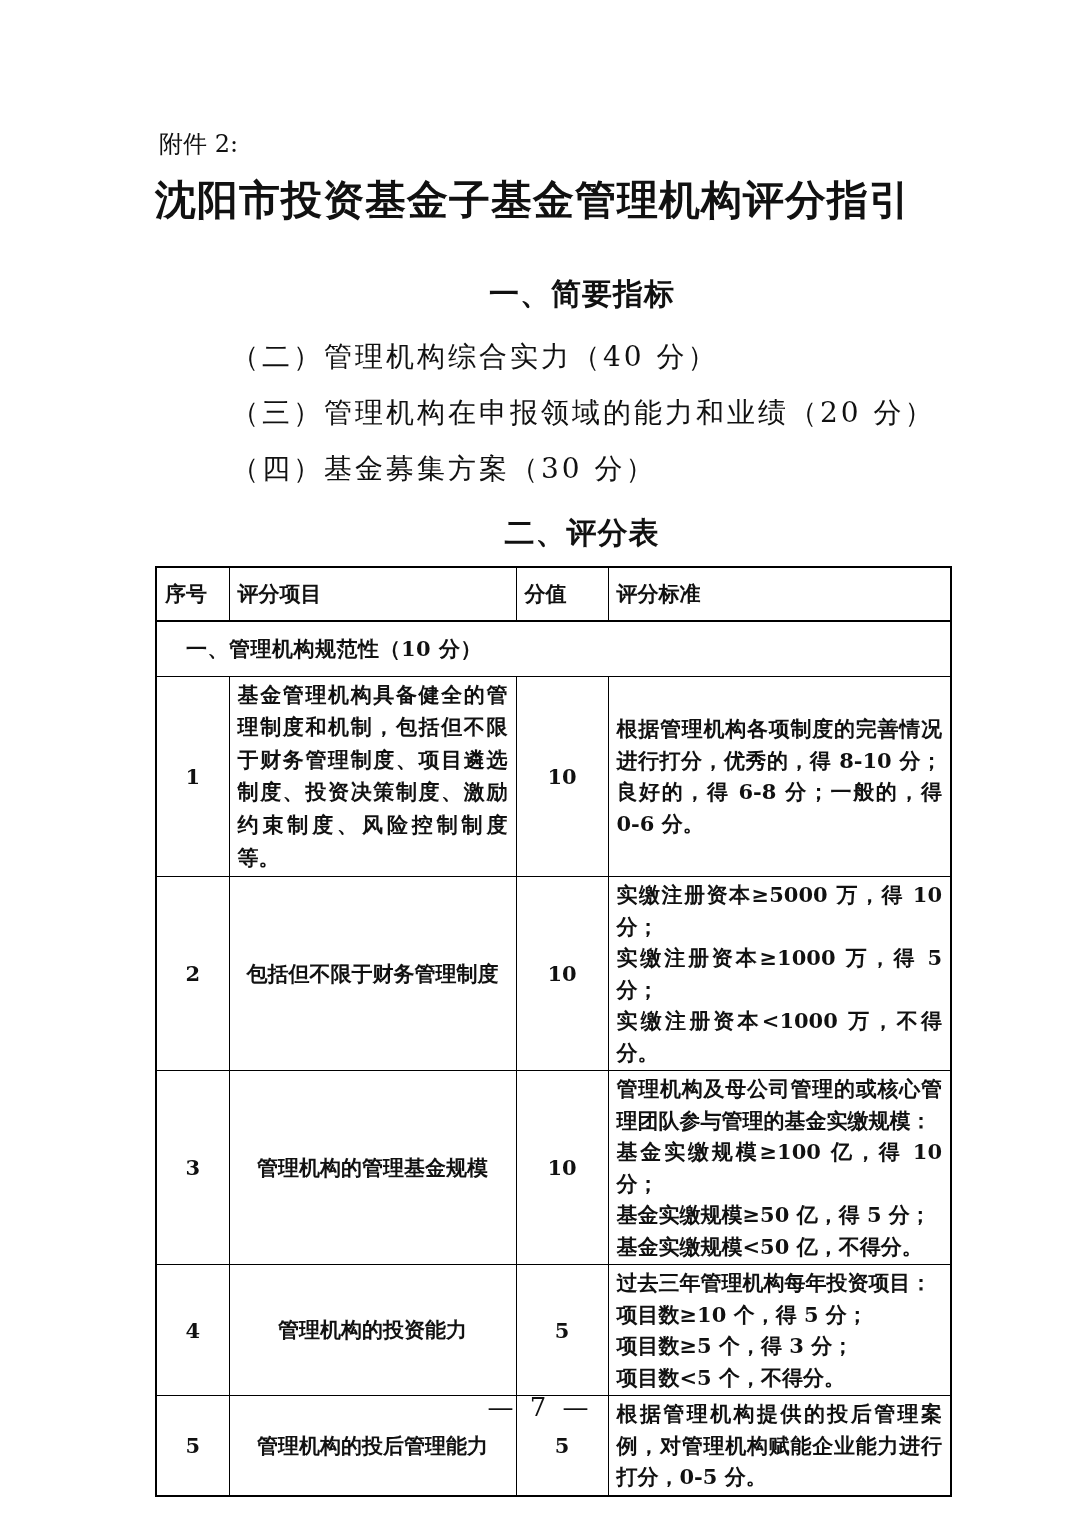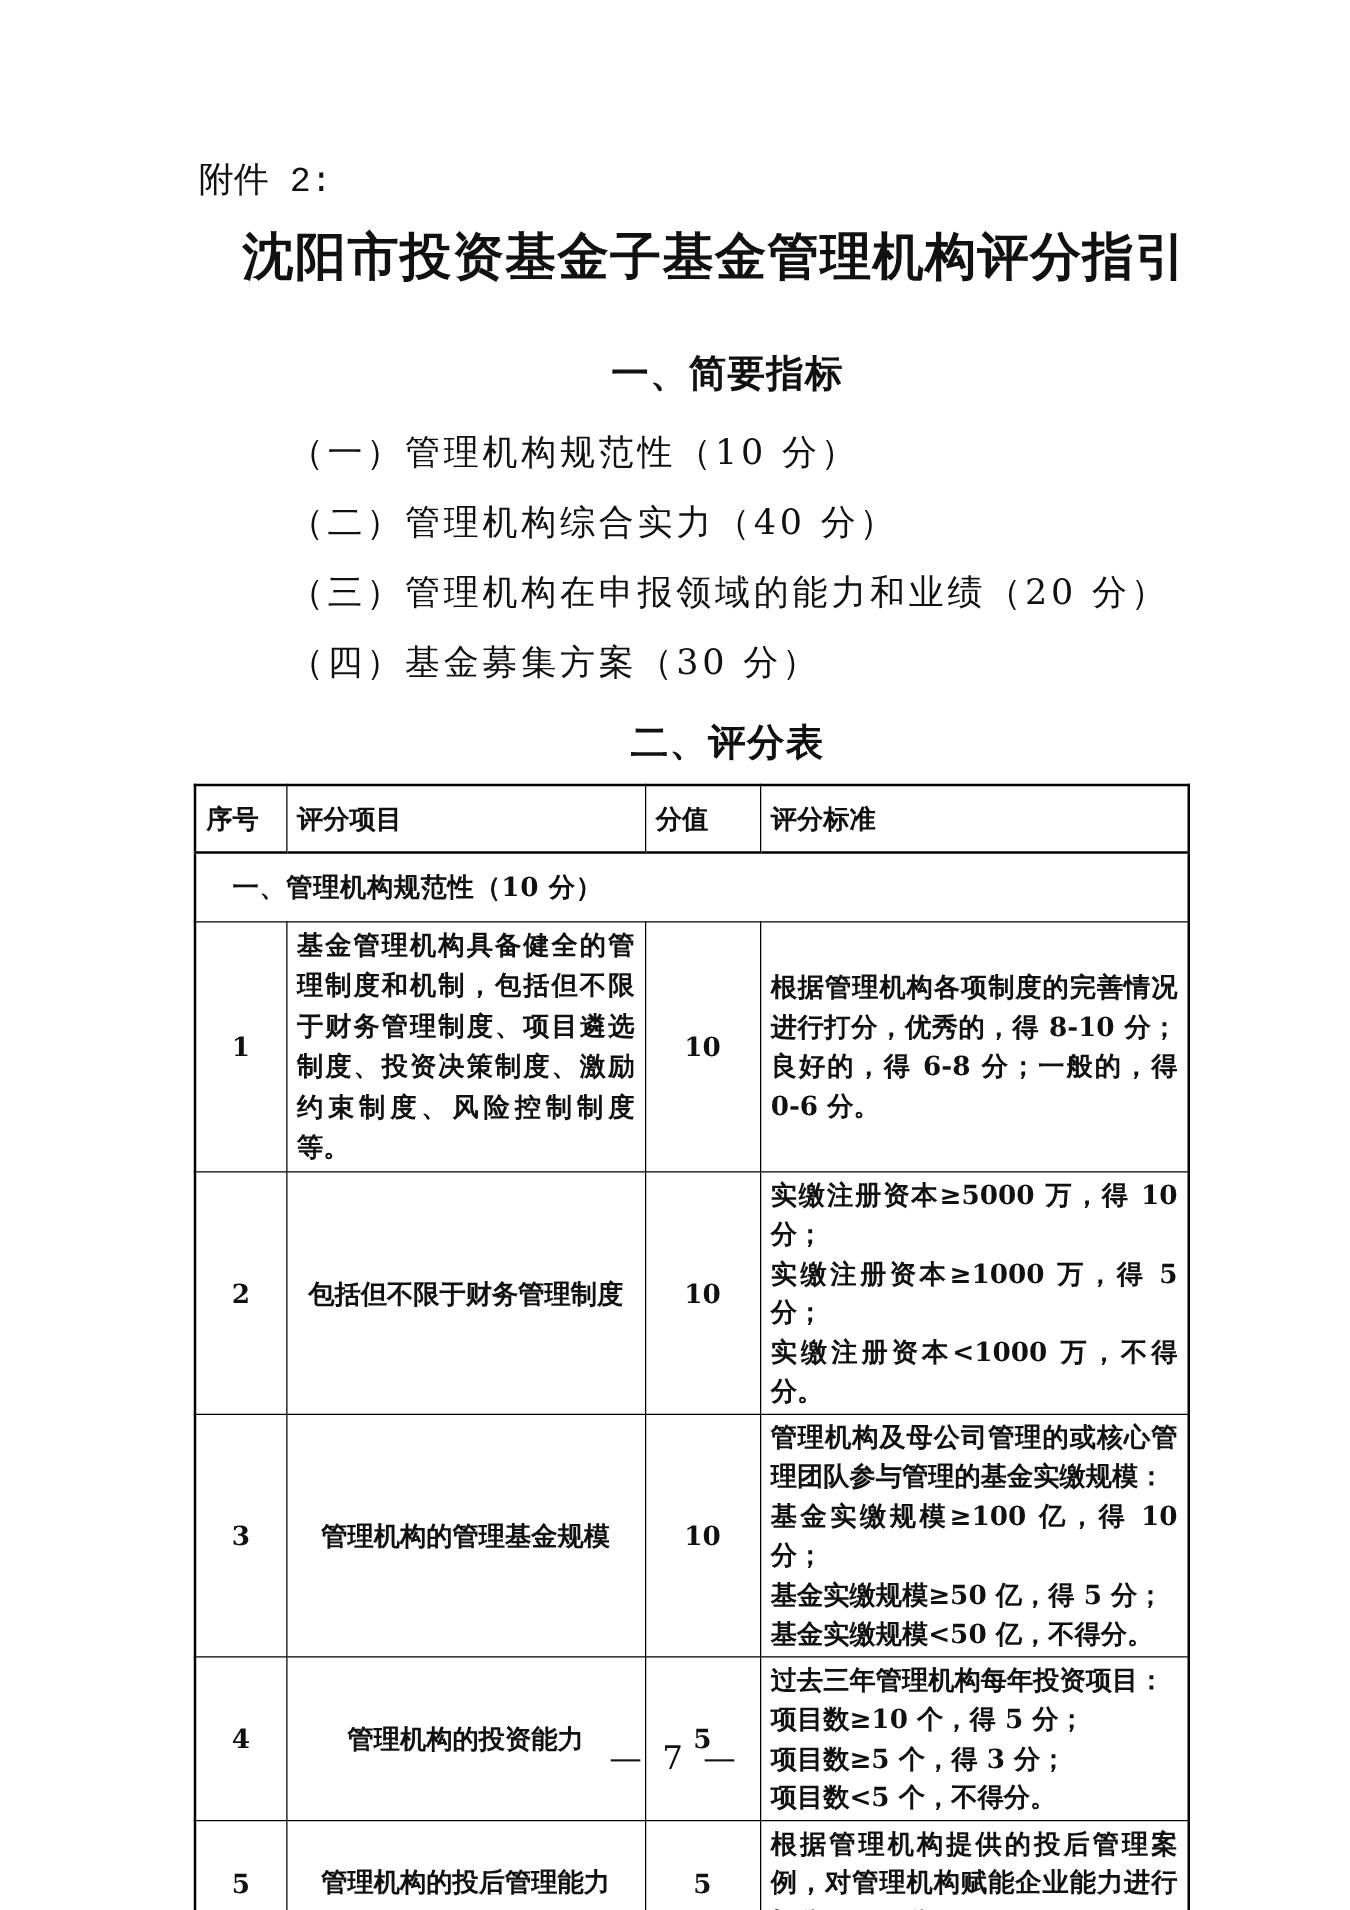--- a/index.html
+++ b/index.html
@@ -10,29 +10,28 @@
     margin: 0 auto;
     background: #ffffff;
     color: #111111;
     font-family: "DejaVu Serif", "Liberation Serif", serif;
     overflow: hidden;
   }
   .content {
     padding: 130px 130px 0 155px;
   }
   .attachment-label {
-    font-size: 28px;
+    font-size: 24px;
     line-height: 1.2;
     margin: 0 0 14px 4px;
-    font-family: Liberation Mono, monospace;
   }
   .doc-title {
     font-size: 41px;
     font-weight: bold;
-    text-align: right;
+    text-align: left;
     letter-spacing: 1px;
     margin: 10px 0 46px 0;
   }
   .sec-heading {
     font-family: "DejaVu Sans", "Liberation Sans", sans-serif;
     font-weight: bold;
     font-size: 30px;
     margin: 0 0 26px 59px;
     letter-spacing: 1px;
     text-align: center;
@@ -96,21 +95,20 @@
 <div class="page">
   <div class="content">
 
     <p class="attachment-label">附件 2:</p>
 
     <h1 class="doc-title">沈阳市投资基金子基金管理机构评分指引</h1>
 
     <h2 class="sec-heading">一、简要指标</h2>
 
     <div class="summary-list">
-      <p class="summary-item">（一）管理机构规范性（10 分）</p>
       <p class="summary-item">（二）管理机构综合实力（40 分）</p>
       <p class="summary-item">（三）管理机构在申报领域的能力和业绩（20 分）</p>
       <p class="summary-item">（四）基金募集方案（30 分）</p>
     </div>
 
     <h2 class="sec-heading second">二、评分表</h2>
 
     <table class="score-table">
       <colgroup>
         <col style="width:73px">

